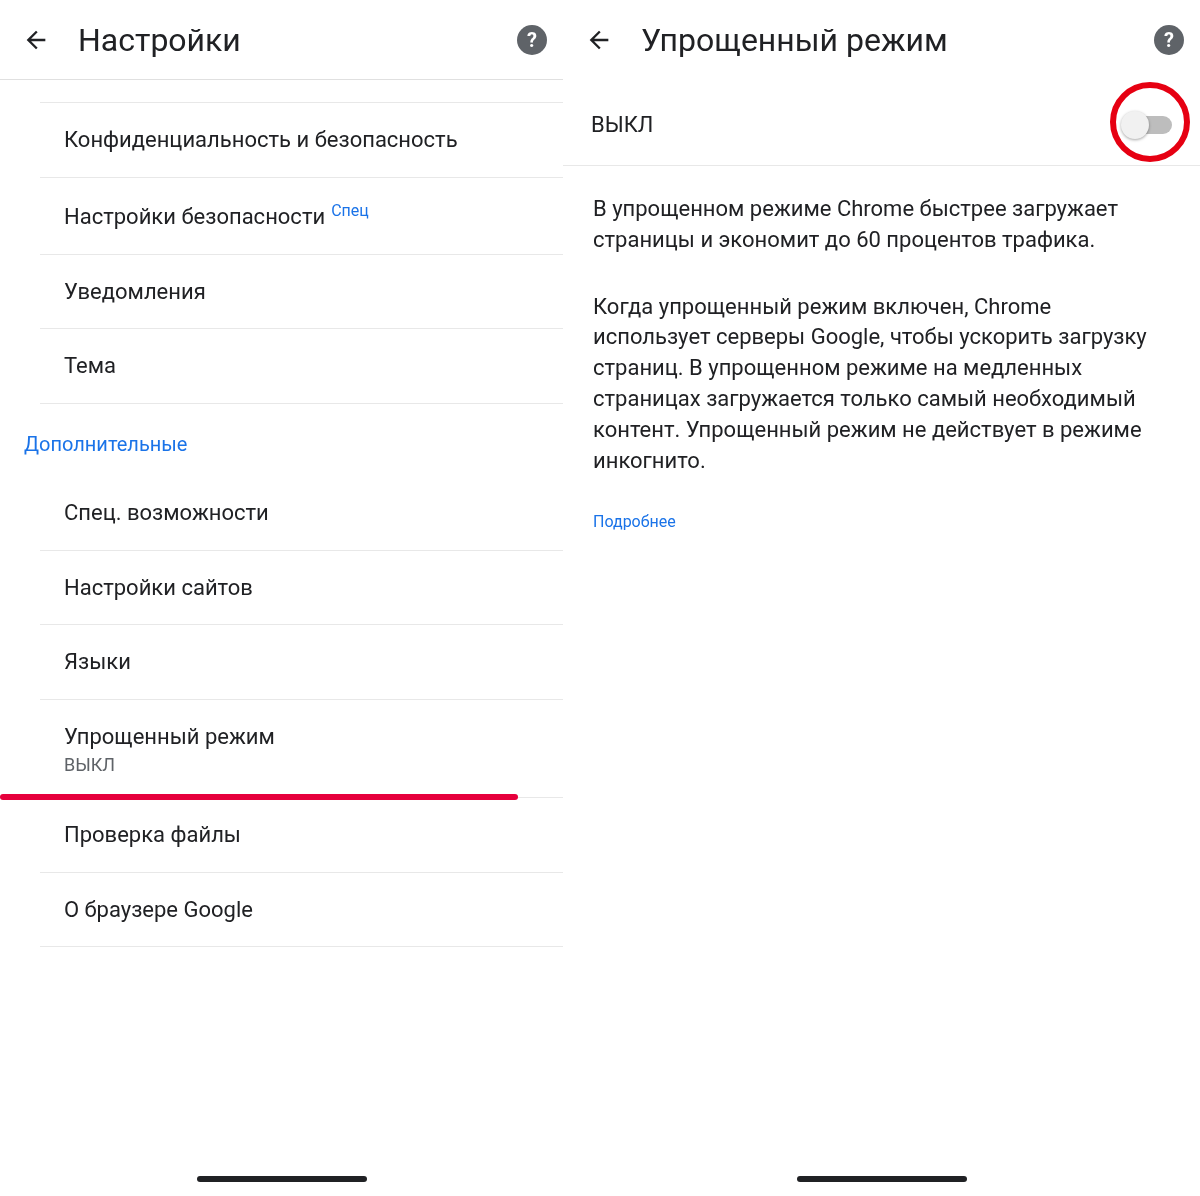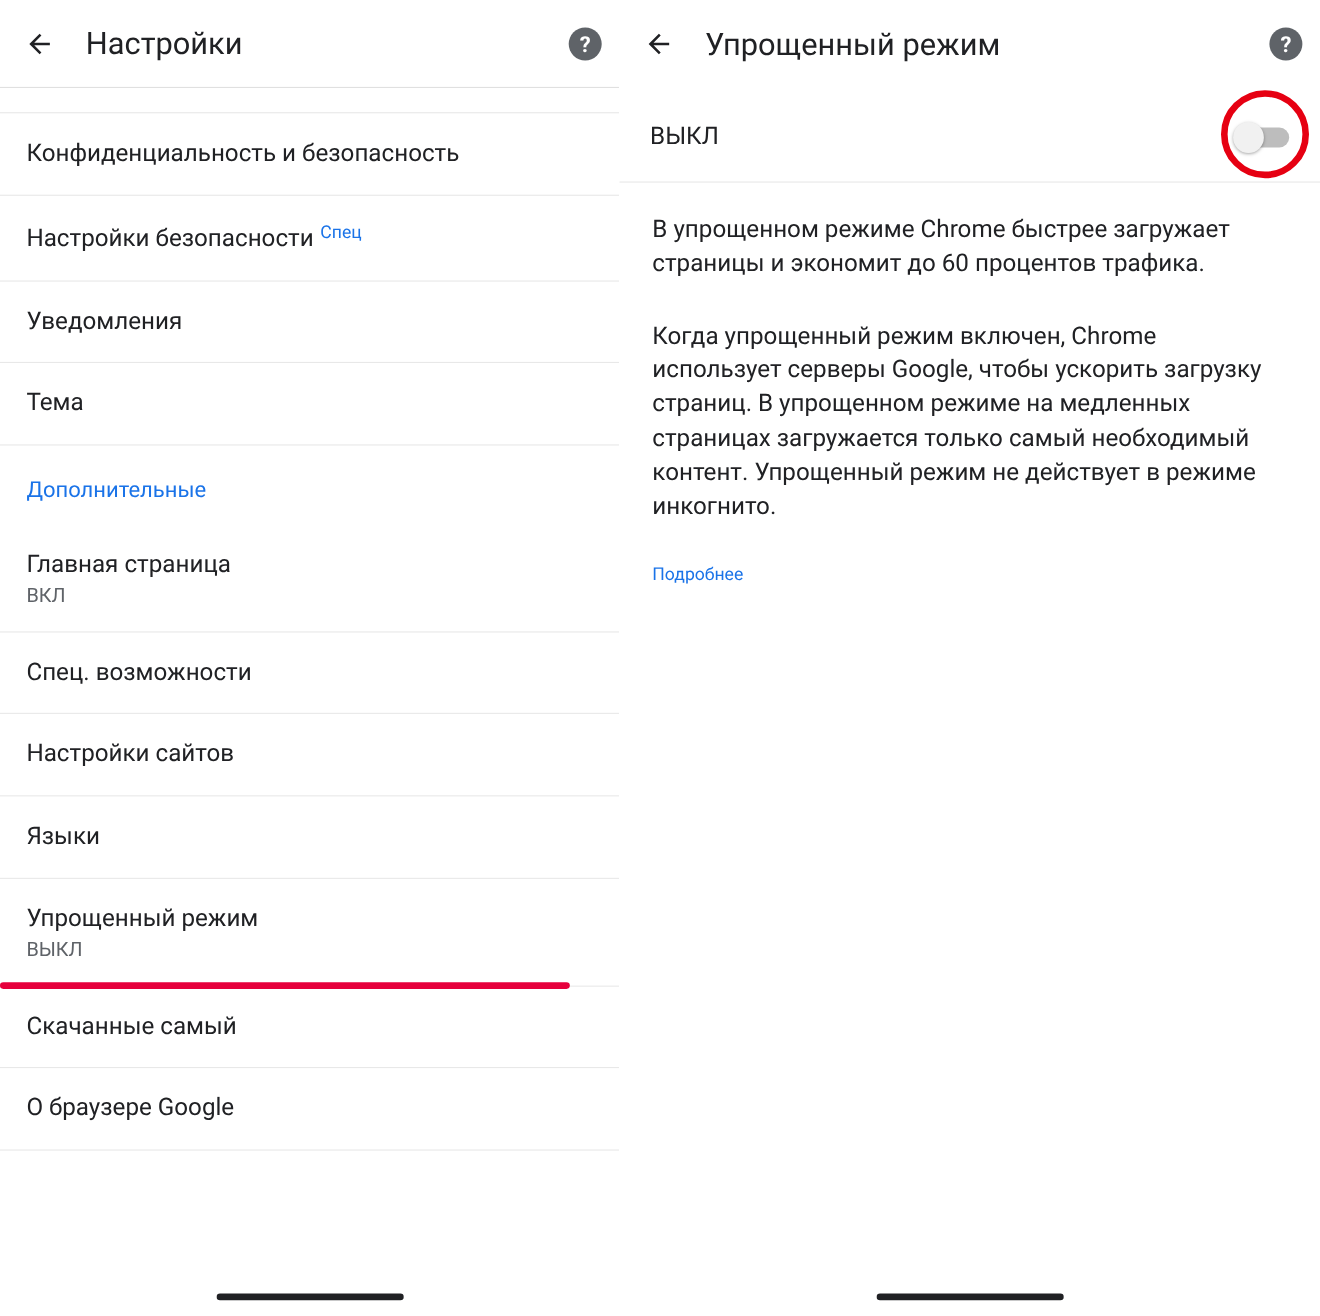--- a/index.html
+++ b/index.html
@@ -6,26 +6,26 @@
   html, body { width: 1200px; height: 1196px; font-family: Roboto, "Helvetica Neue", Arial, sans-serif; background:#fff; color:#202124; }
   .screens { display:flex; width:1200px; height:1196px; }
   .screen { position:relative; flex:0 0 563px; height:100%; background:#fff; overflow:hidden; }
   .screen.left  { flex:0 0 563px; }
   .screen.right { flex:0 0 637px; }
 
   
   .appbar { height:80px; display:flex; align-items:center; padding:0 16px; border-bottom:1px solid #e0e0e0; }
   .screen.right .appbar { border-bottom:none; }
   .appbar .back { width:40px; height:40px; display:flex; align-items:center; justify-content:center; cursor:pointer; }
-  .appbar .title { font-size:28px; font-weight:400; margin-left:22px; flex:1; letter-spacing:0; }
+  .appbar .title { font-size:32px; font-weight:400; margin-left:22px; flex:1; letter-spacing:0; }
   .appbar .help { width:30px; height:30px; border-radius:50%; background:#5f6368; color:#fff; font-weight:700; font-size:20px; display:flex; align-items:center; justify-content:center; cursor:pointer; }
 
   
   .list { }
-  .row { padding:22px 24px; border-bottom:1px solid #e8e8e8; cursor:pointer; }
+  .row { padding:22px 24px; border-bottom:1px solid #e8e8e8; cursor:pointer;margin-left:40px; }
   .row .label { font-size:22px; color:#202124; line-height:1.35; }
   .row .sub { font-size:18px; color:#5f6368; margin-top:2px; }
   .row .badge { font-size:16px; color:#1a73e8; vertical-align:super; margin-left:6px; }
   .section-header { padding:28px 24px 20px; font-size:20px; color:#1a73e8; font-weight:400; }
   .row.truncated-top { padding-top:0; height:18px; overflow:hidden; display:flex; align-items:flex-end;}
 
   
   .highlight-bar { height:6px; background:#e6003c; width:92%; border-radius:3px; margin-top:-3px; margin-bottom:-3px; position:relative; z-index:2;}
 
   
@@ -79,39 +79,35 @@
       <div class="row">
         <span class="label">Уведомления</span>
       </div>
       <div class="row">
         <span class="label">Тема</span>
       </div>
 
       <div class="section-header">Дополнительные</div>
 
       <div class="row">
-        <div class="label">Главная страница</div>
-        <div class="sub">ВКЛ</div>
-      </div>
-      <div class="row">
         <span class="label">Спец. возможности</span>
       </div>
       <div class="row">
         <span class="label">Настройки сайтов</span>
       </div>
       <div class="row">
         <span class="label">Языки</span>
       </div>
       <div class="row" style="border-bottom:none">
         <div class="label">Упрощенный режим</div>
         <div class="sub">ВЫКЛ</div>
       </div>
       <div class="highlight-bar"></div>
       <div class="row" style="border-top:1px solid #e8e8e8">
-        <span class="label">Скачанные самый</span>
+        <span class="label">Проверка файлы</span>
       </div>
       <div class="row">
         <span class="label">О браузере Google</span>
       </div>
     </div>
 
     <div class="nav-pill"></div>
   </div>
 
   <div class="screen right">

